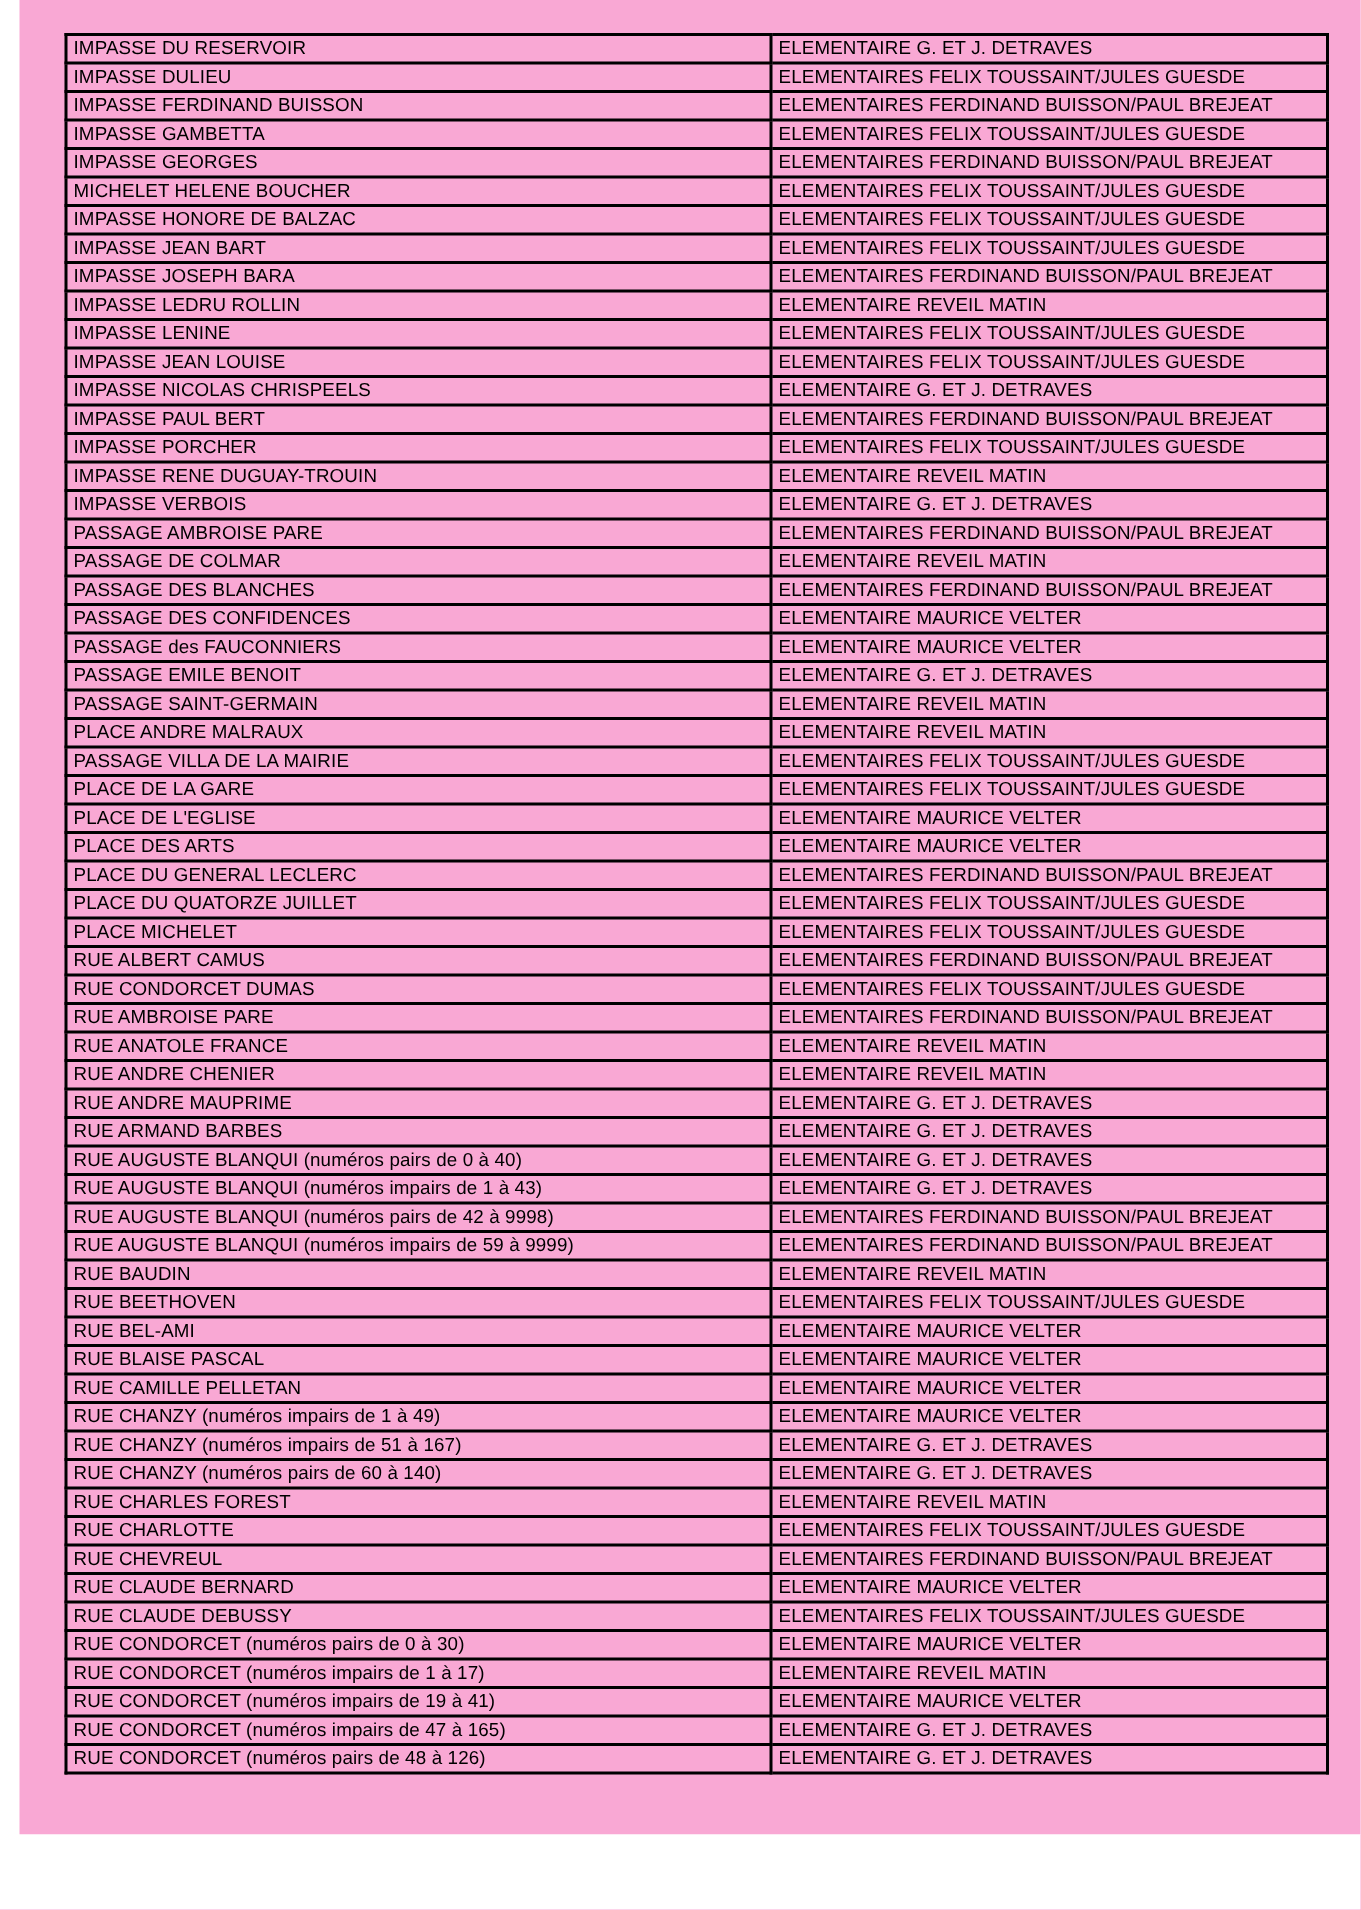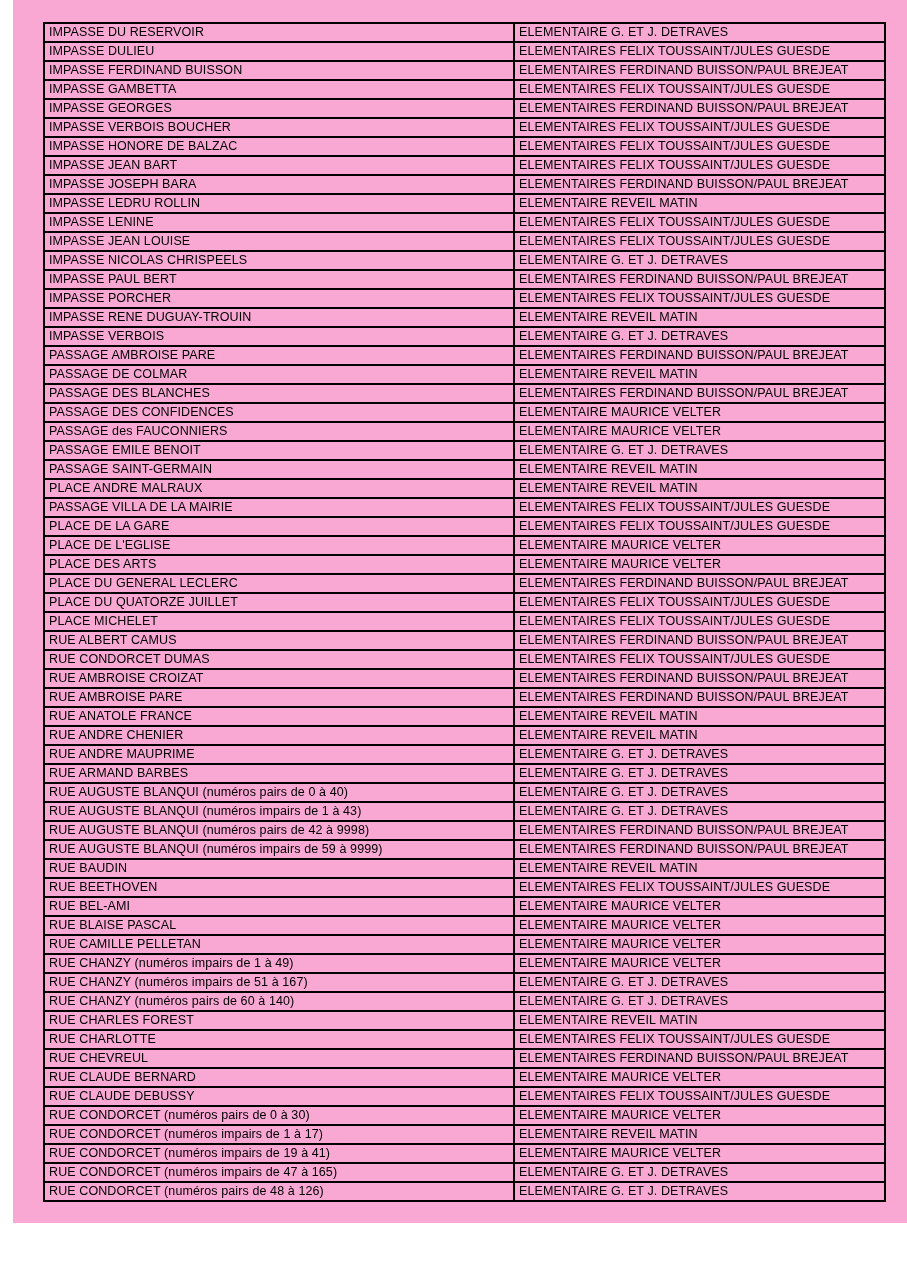--- a/index.html
+++ b/index.html
@@ -70,21 +70,21 @@
         </tr>
         <tr>
           <td>IMPASSE GAMBETTA</td>
           <td>ELEMENTAIRES FELIX TOUSSAINT/JULES GUESDE</td>
         </tr>
         <tr>
           <td>IMPASSE GEORGES</td>
           <td>ELEMENTAIRES FERDINAND BUISSON/PAUL BREJEAT</td>
         </tr>
         <tr>
-          <td>IMPASSE VERBOIS BOUCHER</td>
+          <td>MICHELET HELENE BOUCHER</td>
           <td>ELEMENTAIRES FELIX TOUSSAINT/JULES GUESDE</td>
         </tr>
         <tr>
           <td>IMPASSE HONORE DE BALZAC</td>
           <td>ELEMENTAIRES FELIX TOUSSAINT/JULES GUESDE</td>
         </tr>
         <tr>
           <td>IMPASSE JEAN BART</td>
           <td>ELEMENTAIRES FELIX TOUSSAINT/JULES GUESDE</td>
         </tr>
@@ -184,24 +184,20 @@
           <td>PLACE MICHELET</td>
           <td>ELEMENTAIRES FELIX TOUSSAINT/JULES GUESDE</td>
         </tr>
         <tr>
           <td>RUE ALBERT CAMUS</td>
           <td>ELEMENTAIRES FERDINAND BUISSON/PAUL BREJEAT</td>
         </tr>
         <tr>
           <td>RUE CONDORCET DUMAS</td>
           <td>ELEMENTAIRES FELIX TOUSSAINT/JULES GUESDE</td>
-        </tr>
-        <tr>
-          <td>RUE AMBROISE CROIZAT</td>
-          <td>ELEMENTAIRES FERDINAND BUISSON/PAUL BREJEAT</td>
         </tr>
         <tr>
           <td>RUE AMBROISE PARE</td>
           <td>ELEMENTAIRES FERDINAND BUISSON/PAUL BREJEAT</td>
         </tr>
         <tr>
           <td>RUE ANATOLE FRANCE</td>
           <td>ELEMENTAIRE REVEIL MATIN</td>
         </tr>
         <tr>

